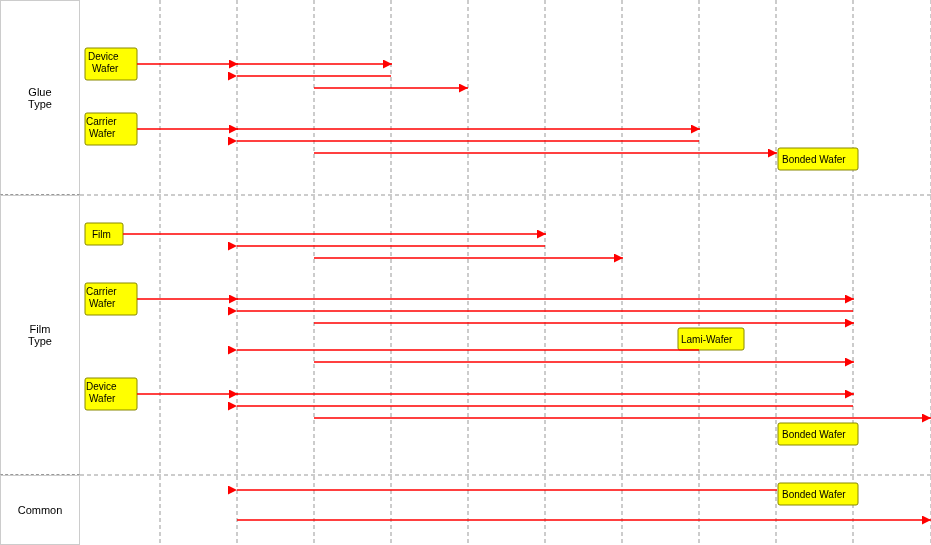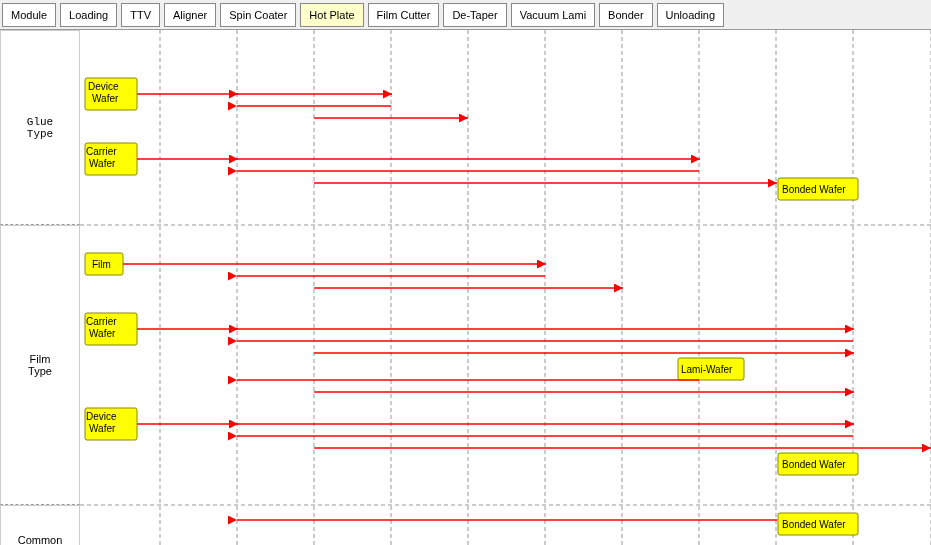--- a/index.html
+++ b/index.html
@@ -95,38 +95,25 @@
       stroke: #999;
       stroke-width: 1;
       stroke-dasharray: 4,3;
     }
   </style>
 </head>
 <body>
 
 <div class="container">
 
-  <div class="header-row">
-    <div class="header-tab">Module</div>
-    <div class="header-tab">Loading</div>
-    <div class="header-tab">TTV</div>
-    <div class="header-tab">Aligner</div>
-    <div class="header-tab">Spin Coater</div>
-    <div class="header-tab active">Hot Plate</div>
-    <div class="header-tab">Film Cutter</div>
-    <div class="header-tab">De-Taper</div>
-    <div class="header-tab">Vacuum Lami</div>
-    <div class="header-tab">Bonder</div>
-    <div class="header-tab">Unloading</div>
-  </div>
 
   <div class="diagram">
 
     <div class="left-labels">
-      <div class="label-section" style="height:195px; border-bottom: 1px dashed #999; font-family: Liberation Mono, monospace;">Glue<br>Type</div>
+      <div class="label-section" style="height:195px; border-bottom: 1px dashed #999;">Glue<br>Type</div>
       <div class="label-section" style="height:280px; border-bottom: 1px dashed #999;">Film<br>Type</div>
       <div class="label-section" style="height:70px;">Common</div>
     </div>
 
     <svg width="851" height="545" viewBox="0 0 851 545">
       <defs>
         <marker id="arrowhead" markerWidth="6" markerHeight="6" refX="6" refY="3" orient="auto">
           <polygon points="0 0, 6 3, 0 6" class="arrow-head"></polygon>
         </marker>
         <marker id="arrowhead-left" markerWidth="6" markerHeight="6" refX="0" refY="3" orient="auto">

